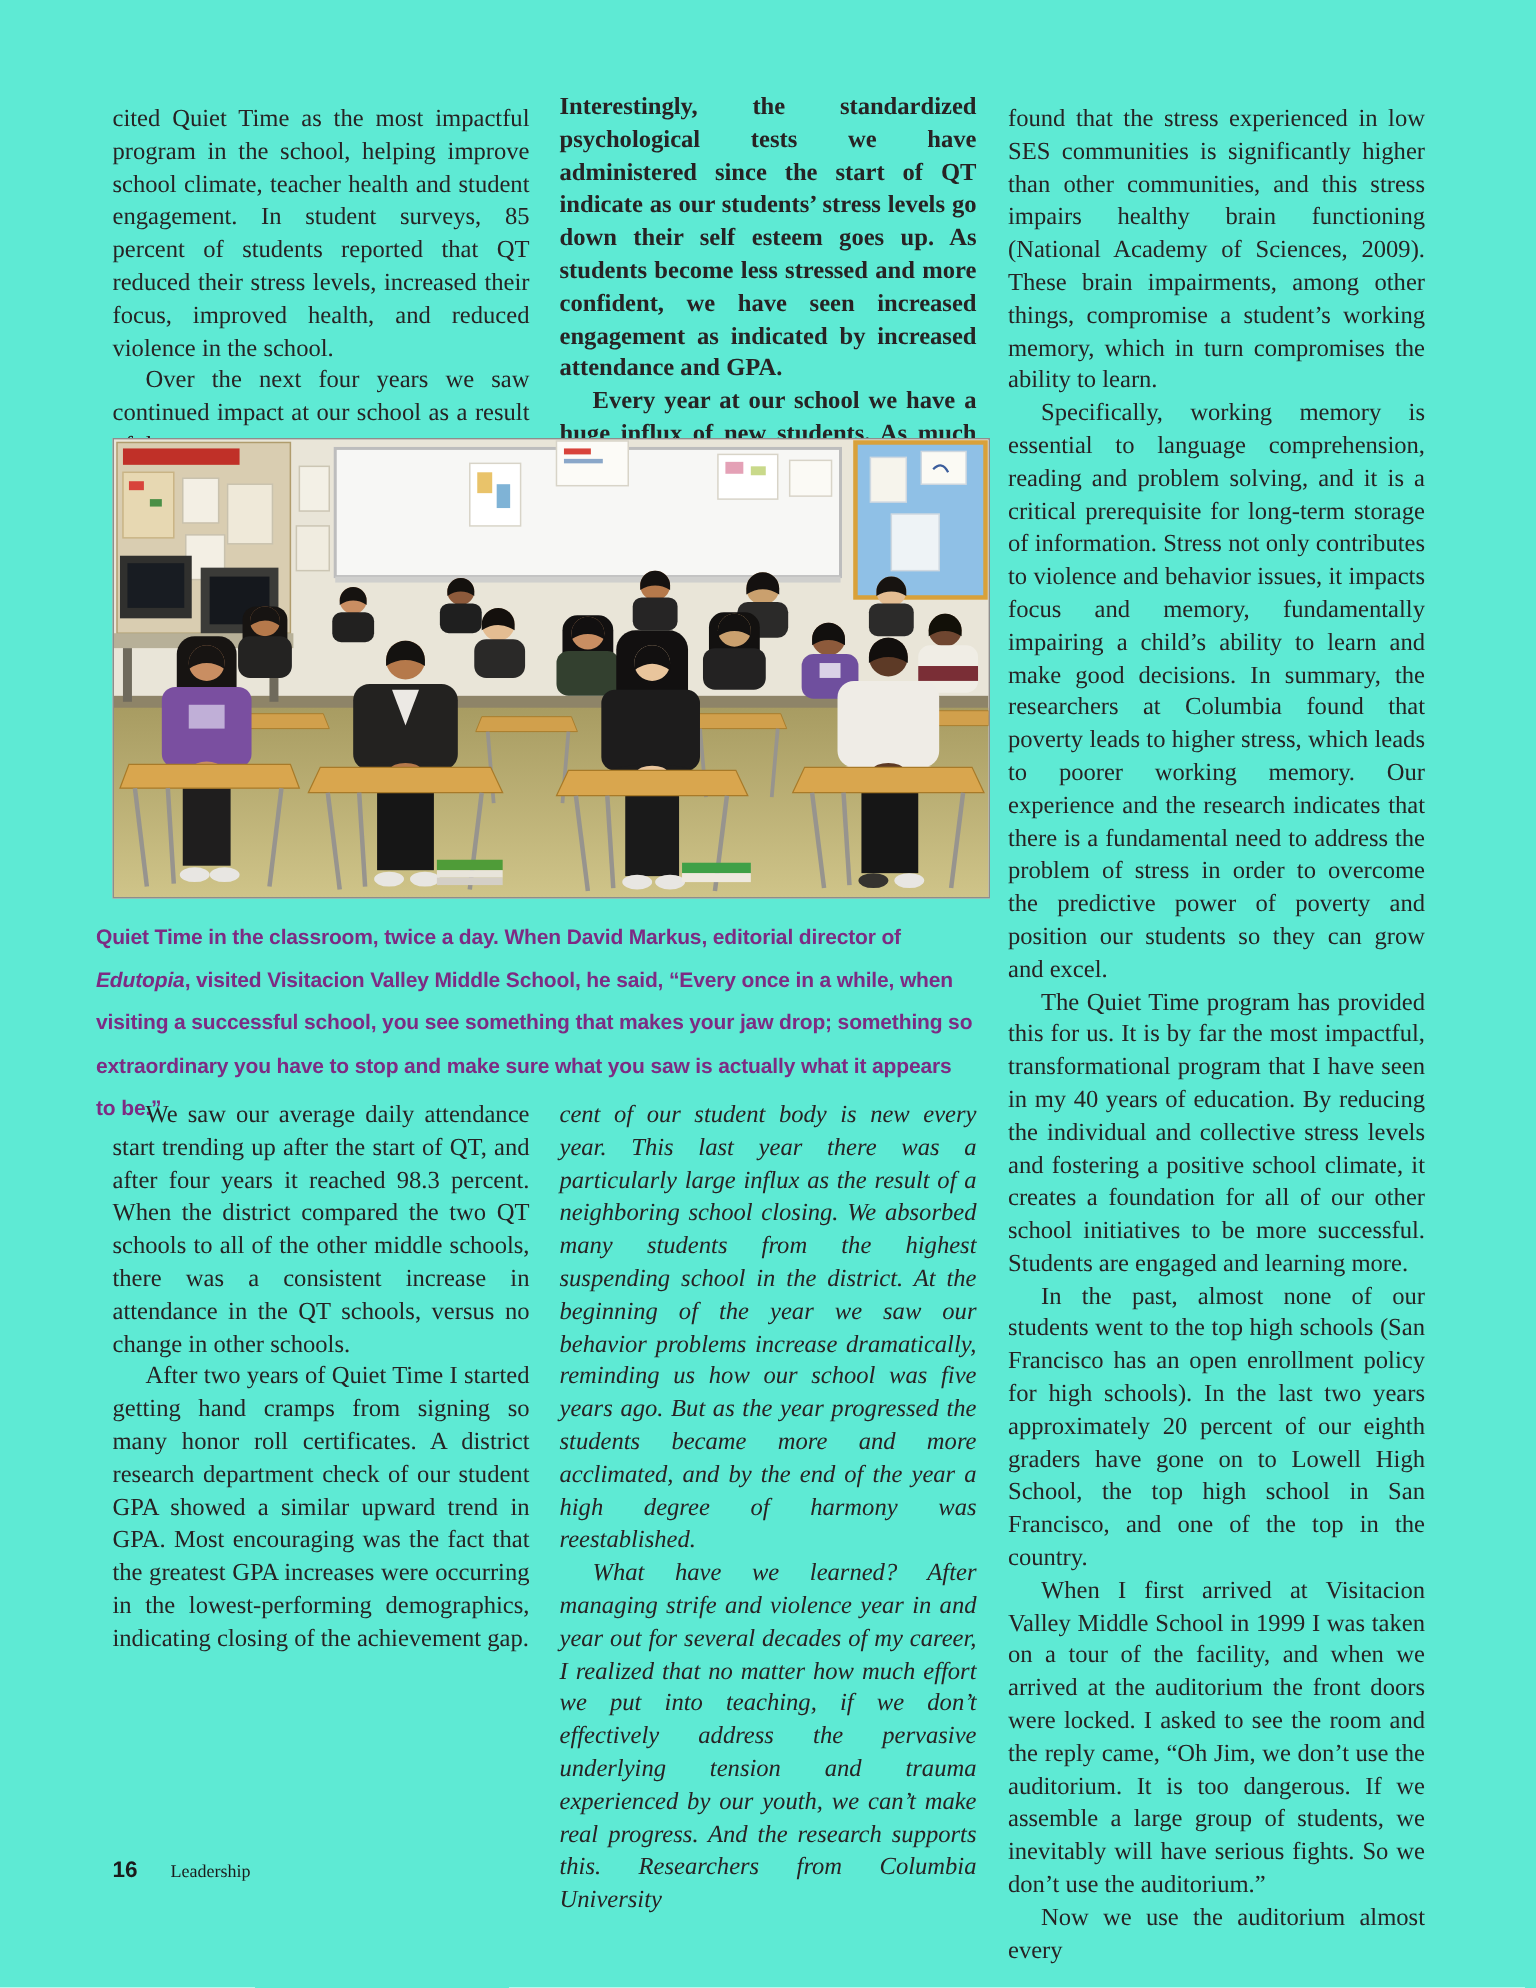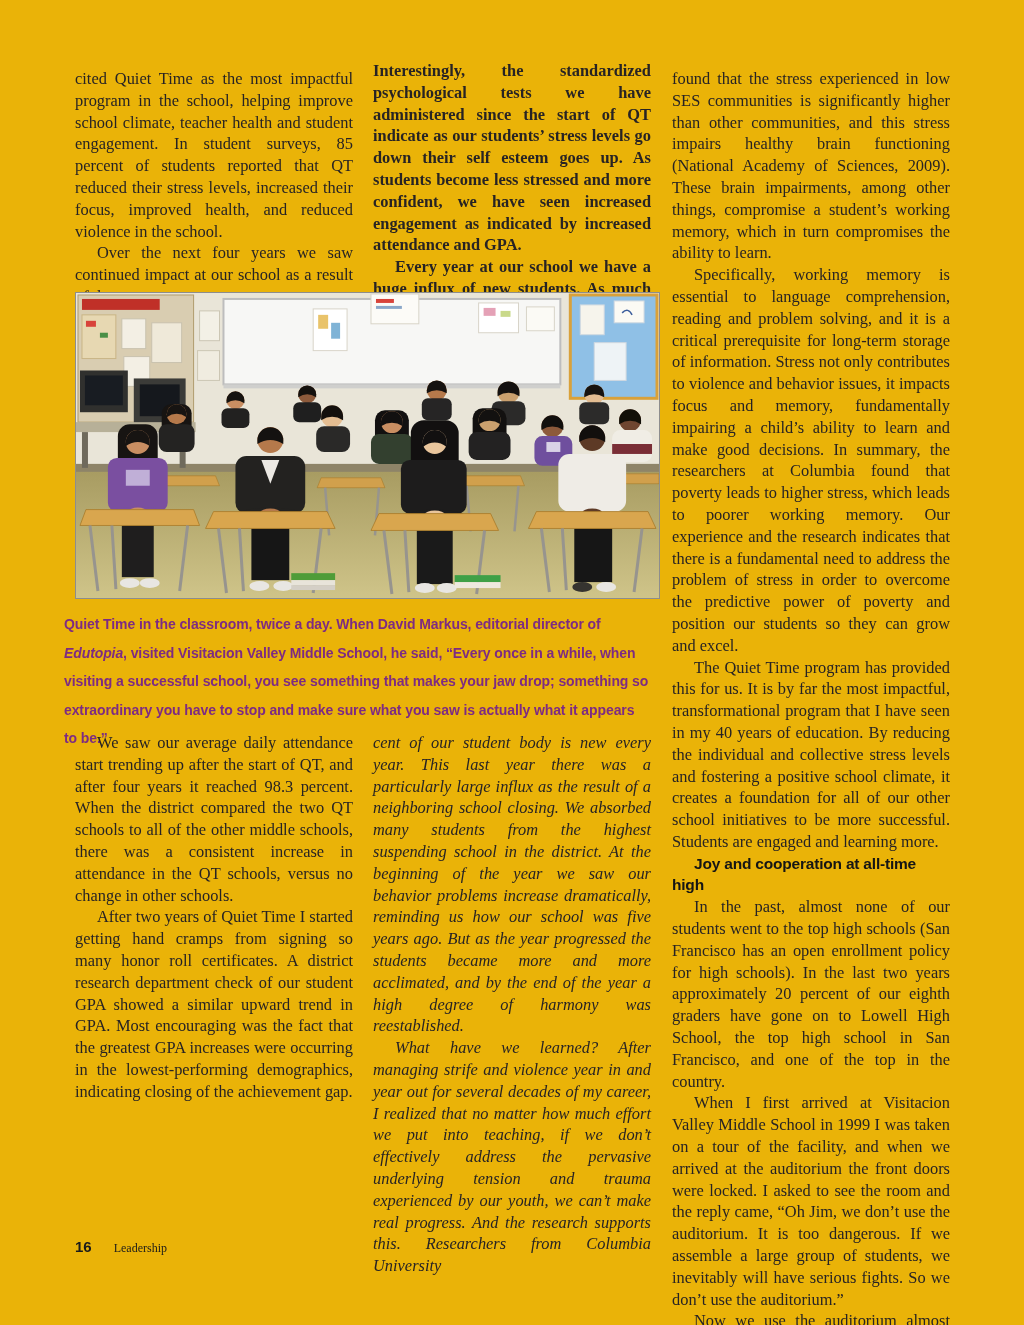--- a/index.html
+++ b/index.html
@@ -1,16 +1,16 @@
 <!DOCTYPE html>
 <html style="--caption_accent: #7d2b83; --body_text: #272324;"><head>
 <meta charset="utf-8">
 <style>
   html,body{margin:0;padding:0;background:#ffffff;}
-  .page{position:relative;width:1024px;height:1325px;background:#eab308;
+  .page{position:relative;width:1024px;height:1325px;background:#5eead4;
         font-family:"Liberation Serif",serif;color:#272324;overflow:hidden;}
   .textcol{position:absolute;width:278px;font-size:16.4px;line-height:21.8px;
            text-align:justify;hyphens:none;}
   .textcol p{margin:0;text-indent:22px;}
   .textcol p.flush{text-indent:0;}
   .subhead{font-family:"Liberation Sans",sans-serif;font-weight:bold;font-size:15.5px;
            color:#151515;margin:11px 0 5px;text-indent:0;text-align:left;letter-spacing:-0.2px;}
   .photo{position:absolute;left:75px;top:292px;width:585px;height:307px;
          border:1px solid #8d8d8d;box-sizing:border-box;background:#e9e5da;}
   .photo svg{display:block;width:100%;height:100%;}
@@ -36,21 +36,20 @@
       <p class="flush">Interestingly, the standardized psychological tests we have administered since the start of QT indicate as our students’ stress levels go down their self esteem goes up. As students become less stressed and more confident, we have seen increased engagement as indicated by increased attendance and GPA.</p>
       <p>Every year at our school we have a huge influx of new students. As much as 70 per-</p>
     </div>
 
   <div class="textcol" style="left:672px;top:68px;">
     <div>
         <p class="flush">found that the stress experienced in low SES communities is significantly higher than other communities, and this stress impairs healthy brain functioning (National Academy of Sciences, 2009). These brain impairments, among other things, compromise a student’s working memory, which in turn compromises the ability to learn.</p>
         <p>Specifically, working memory is essential to language comprehension, reading and problem solving, and it is a critical prerequisite for long-term storage of information. Stress not only contributes to violence and behavior issues, it impacts focus and memory, fundamentally impairing a child’s ability to learn and make good decisions. In summary, the researchers at Columbia found that poverty leads to higher stress, which leads to poorer working memory. Our experience and the research indicates that there is a fundamental need to address the problem of stress in order to overcome the predictive power of poverty and position our students so they can grow and excel.</p>
         <p>The Quiet Time program has provided this for us. It is by far the most impactful, transformational program that I have seen in my 40 years of education. By reducing the individual and collective stress levels and fostering a positive school climate, it creates a foundation for all of our other school initiatives to be more successful. Students are engaged and learning more.</p>
       </div>
-    <p class="subhead">Joy and cooperation at all-time high</p>
     <div>
         <p>In the past, almost none of our students went to the top high schools (San Francisco has an open enrollment policy for high schools). In the last two years approximately 20 percent of our eighth graders have gone on to Lowell High School, the top high school in San Francisco, and one of the top in the country.</p>
         <p>When I first arrived at Visitacion Valley Middle School in 1999 I was taken on a tour of the facility, and when we arrived at the auditorium the front doors were locked. I asked to see the room and the reply came, “Oh Jim, we don’t use the auditorium. It is too dangerous. If we assemble a large group of students, we inevitably will have serious fights. So we don’t use the auditorium.”</p>
         <p>Now we use the auditorium almost every</p>
       </div>
   </div>
 
   <div class="photo">
     <svg viewBox="0 0 585 307" preserveAspectRatio="none">
       <defs>

